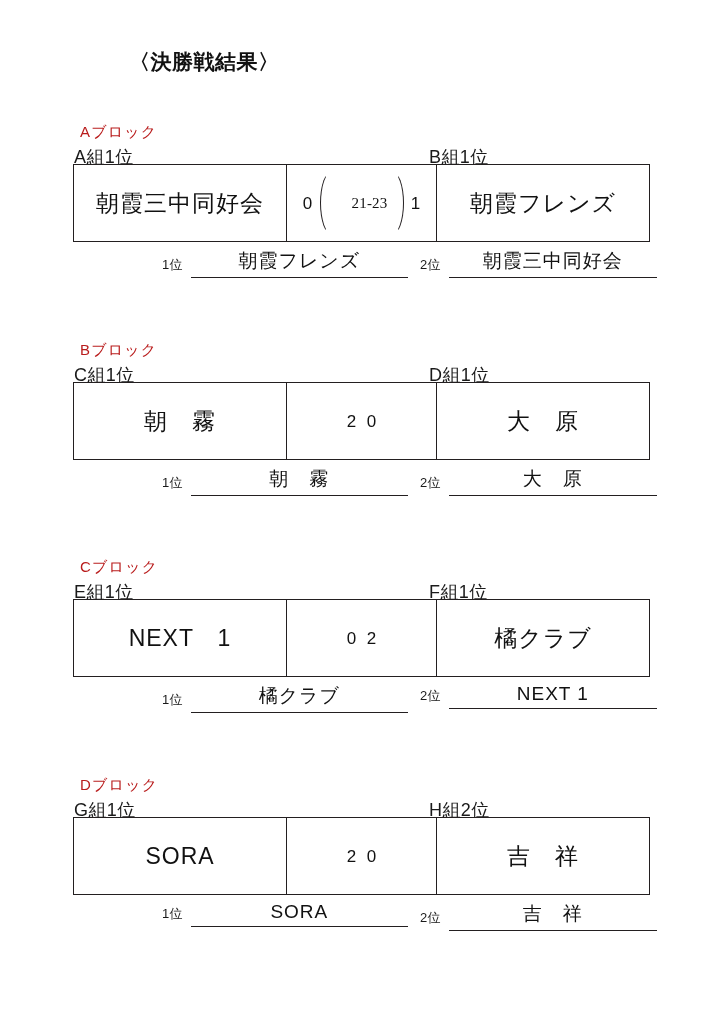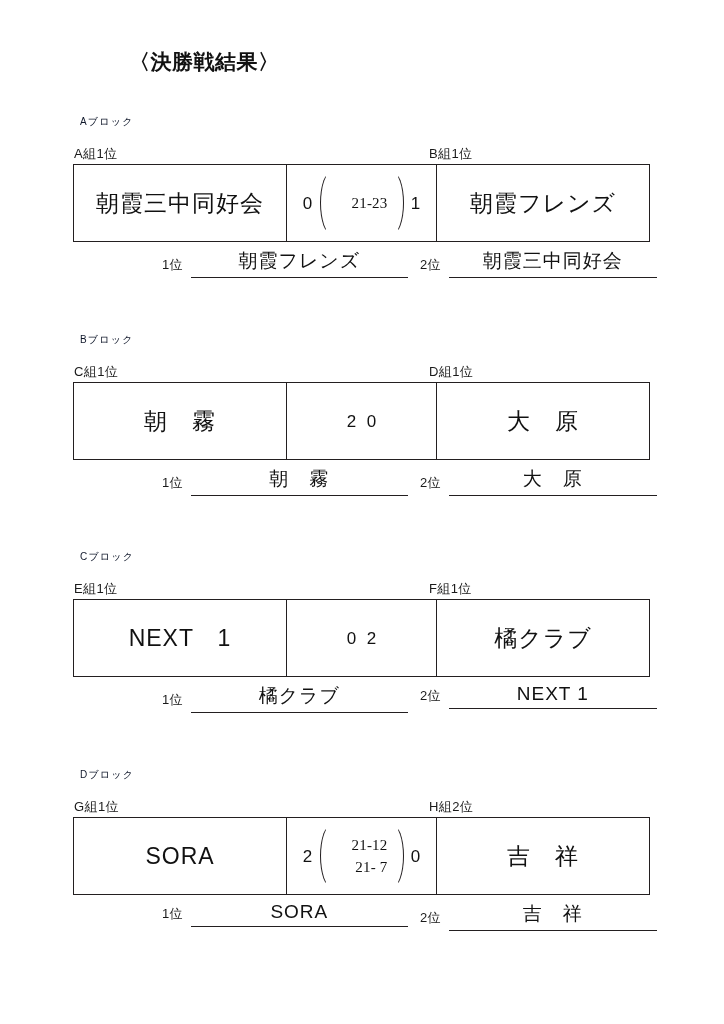--- a/index.html
+++ b/index.html
@@ -37,32 +37,32 @@
 
   
   .block {
     position: absolute;
     left: 0;
     width: 724px;
   }
   .block-title {
     position: absolute;
     left: 80px;
-    top: 0;
-    font-size: 10px;
+    top: 8px;
+    font-size: 15px;
     letter-spacing: 1.2px;
-    color: #0f172a;
+    color: #b91c1c;
     white-space: nowrap;
   }
 
   
   .seed-left, .seed-right {
     position: absolute;
     top: 30px;
-    font-size: 13px;
+    font-size: 18px;
     letter-spacing: 0.4px;
     color: #1a1a1a;
     white-space: nowrap;
   }
   .seed-left  { left: 74px; }
   .seed-right { left: 429px; }
 
   
   .match {
     position: absolute;
@@ -281,28 +281,20 @@
 
   <div class="block" style="top:768px;">
     <div class="block-title">Dブロック</div>
     <div class="seed-left">G組1位</div>
     <div class="seed-right">H組2位</div>
 
     <div class="match">
       <div class="team-cell left">SORA</div>
       <div class="score-cell">
         <span class="games">2</span>
-        <span class="bracket-wrap">
-          <span class="paren open"></span>
-          <span class="sets">
-            <span class="set-line">21-12</span>
-            <span class="set-line">21- 7</span>
-          </span>
-          <span class="paren close"></span>
-        </span>
         <span class="games">0</span>
       </div>
       <div class="team-cell right">吉　祥</div>
     </div>
 
     <div class="results">
       <div class="rank-group first">
         <span class="rank-label">1位</span>
         <span class="rank-name">SORA</span>
       </div>

